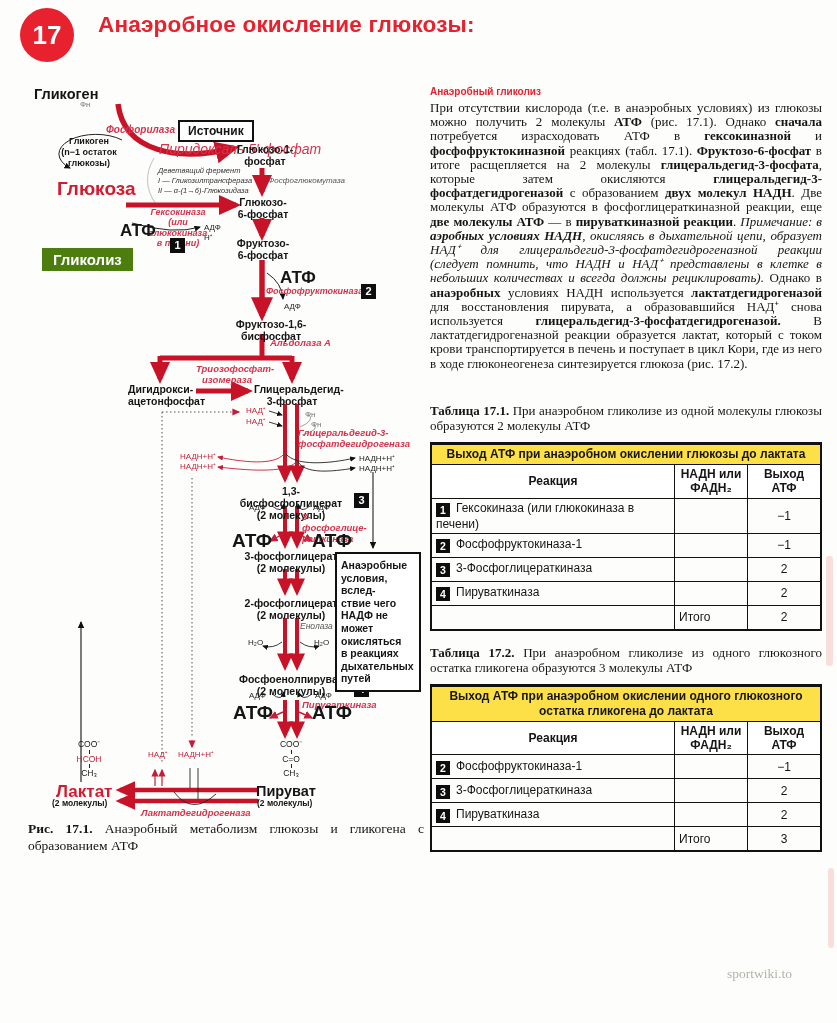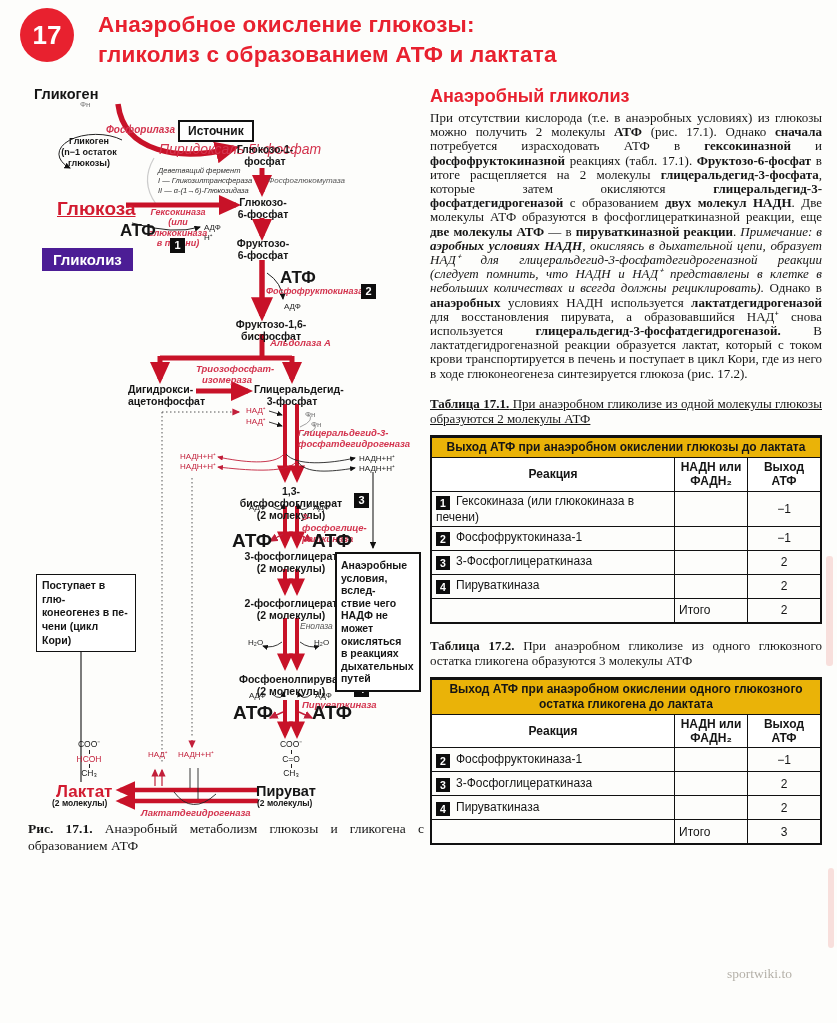--- a/index.html
+++ b/index.html
@@ -17,58 +17,57 @@
   .enz{color:#d3344e;font-weight:700;font-style:italic;font-size:9.5px;line-height:1.15;text-align:center;}
   .enz-sm{font-size:14px;margin-left:37px;}
   .grayit{color:#555;font-style:italic;font-weight:400;font-size:8px;}
   .cof{font-size:8px;line-height:1.25;font-weight:400;color:#222;}
   .cof.r{color:#c21f3a;}
   .big-atp{font-size:17px;font-weight:800;}
   .atp-lg{font-size:19px;font-weight:800;}
   .stepbox{position:absolute;width:15px;height:15px;background:#0d0d0d;color:#fff;font:700 11px/15px "Liberation Sans",sans-serif;text-align:center;}
   .frame{border:2px solid #111;background:#fff;}
   .adren{position:absolute;font-weight:700;font-size:12px;padding:2px 8px;}
-  .gly-banner{position:absolute;background:#4c1d95;color:#fff;font-weight:800;font-size:15px;padding:3px 11px;}
+  .gly-banner{position:absolute;background:#4d7c0f;color:#fff;font-weight:800;font-size:15px;padding:3px 11px;}
   .note-box{position:absolute;font-weight:700;font-size:10.5px;line-height:1.2;padding:5px 4px;}
   .cori{position:absolute;border:1.5px solid #111;font-weight:700;font-size:10.5px;line-height:1.3;padding:4px 5px;background:#fff;}
   .struct{position:absolute;text-align:center;font-size:8.5px;line-height:1;font-weight:400;}
   .struct .bond{width:1px;height:4px;background:#222;margin:1px auto;}
   .struct .r{color:#c21f3a;}
   
   .rightcol{position:absolute;left:430px;top:86px;width:392px;}
-  .rc-heading{color:#e8212f;font-weight:800;font-size:18px;margin:0 0 4px 0;}
+  .rc-heading{color:#e8212f;font-weight:800;font-size:10px;margin:0 0 4px 0;}
   .serif,.rc-para,.tcap,.fig-caption{font-family:"Liberation Serif",serif;}
   .rc-para{font-size:13px;line-height:14.2px;text-align:justify;margin:0;}
   .rc-para.indent{text-indent:15px;}
   .b{font-weight:700;}
   .i{font-style:italic;}
   .tcap{font-size:13px;line-height:15.5px;text-align:justify;margin:0;}
-  .tcap1{margin-top:15px;text-decoration:underline;}
+  .tcap1{margin-top:32px;}
   .tcap2{margin-top:14px;}
   
   table.atp{border-collapse:collapse;width:100%;margin-top:8px;border:2.5px solid #111;border-top:3.5px solid #111;font-size:12px;}
   table.atp th,table.atp td{border:1.5px solid #111;padding:2px 4px;}
-  th.band{background:#eab308;font-weight:700;text-align:center;padding:5px 6px;line-height:1.25;}
+  th.band{background:#fde047;font-weight:700;text-align:center;padding:5px 6px;line-height:1.25;}
   th.colh{font-weight:700;text-align:center;padding:6px 3px;line-height:1.2;background:#fff;}
   td.rx{text-align:left;padding-left:4px;height:19px;margin-left:40px;}
   td.cc{text-align:center;width:62px;}
   td.ll{text-align:left;padding-left:6px;width:62px;}
   .numbox{display:inline-block;width:14px;height:14px;background:#0d0d0d;color:#fff;font:700 10.5px/14px "Liberation Sans",sans-serif;text-align:center;margin-right:6px;vertical-align:-2px;}
   
   .fig-caption{position:absolute;left:28px;top:820px;width:396px;font-size:13.5px;line-height:17px;text-align:justify;}
   .source{position:absolute;left:430px;top:966px;width:362px;text-align:right;color:#b5b1a9;font-family:"Liberation Serif",serif;font-size:13.5px;line-height:1.25;}
   .artifact{position:absolute;background:rgba(232,120,110,.22);border-radius:3px;}
 </style>
 </head>
 <body>
 
 <div class="chapter-circle">17</div>
 <div class="page-title">
   <div>Анаэробное окисление глюкозы:</div>
-  <div>гликолиз с образованием АТФ и лактата</div>
 </div>
 
 <div id="diagram">
   <svg width="400" height="745" viewBox="0 0 400 745">
     <defs>
       <marker id="mR" markerWidth="4.6" markerHeight="4" refX="3.4" refY="2" orient="auto" markerUnits="strokeWidth">
           <path d="M0,0 L4.4,2 L0,4 Z" fill="#c81228"></path>
         </marker>
       <marker id="mRs" markerWidth="7" markerHeight="6" refX="5.5" refY="3" orient="auto" markerUnits="strokeWidth">
           <path d="M0,0 L6.5,3 L0,6 Z" fill="#c21f3a"></path>
@@ -165,21 +164,21 @@
   <div class="dlab enz enz-sm" style="left:94px;top:59px;font-weight:400;">Пиридоксаль 5'-фосфат</div>
   <div class="dlab" style="left:28px;top:54px;width:66px;font-weight:700;font-size:9px;line-height:1.2;text-align:center;">Гликоген
 (n−1 остаток
 глюкозы)</div>
   <div class="dlab met" style="left:208px;top:62px;width:58px;">Глюкозо-1-
 фосфат</div>
   <div class="dlab grayit" style="left:240px;top:94px;">Фосфоглюкомутаза</div>
   <div class="dlab grayit" style="left:130px;top:84px;width:112px;font-size:7.5px;line-height:1.3;color:#333;">Деветвящий фермент
 I — Гликозилтрансфераза
 II — α-(1→6)-Глюкозидаза</div>
-  <div class="dlab bigred" style="left:29px;top:116px;text-decoration:underline;">Глюкоза</div>
+  <div class="dlab bigred" style="left:29px;top:96px;">Глюкоза</div>
   <div class="dlab enz" style="left:116px;top:125px;width:68px;font-size:9px;font-style:italic;">Гексокиназа
 (или глюкокиназа
 в печени)</div>
   <div class="dlab big-atp" style="left:92px;top:139px;">АТФ</div>
   <div class="dlab cof" style="left:176px;top:141px;">АДФ
 Н⁺</div>
   <div class="stepbox" style="left:142px;top:156px;">1</div>
   <div class="gly-banner" style="left:14px;top:166px;">Гликолиз</div>
   <div class="dlab met" style="left:208px;top:115px;width:54px;">Глюкозо-
 6-фосфат</div>
@@ -249,23 +248,20 @@
   </div>
 
   <div class="dlab cof r" style="left:120px;top:668px;">НАД⁺</div>
   <div class="dlab cof r" style="left:150px;top:668px;">НАДН+Н⁺</div>
   <div class="dlab bigred" style="left:28px;top:700px;font-size:17px;">Лактат</div>
   <div class="dlab" style="left:24px;top:716px;font-size:8.5px;font-weight:700;">(2 молекулы)</div>
   <div class="dlab bigblack" style="left:228px;top:701px;">Пируват</div>
   <div class="dlab" style="left:229px;top:716px;font-size:8.5px;font-weight:700;">(2 молекулы)</div>
   <div class="dlab enz" style="left:113px;top:726px;">Лактатдегидрогеназа</div>
 
-  <div class="cori" style="left:8px;top:492px;width:88px;white-space:pre-line;">Поступает в глю-
-конеогенез в пе-
-чени (цикл Кори)</div>
   <div class="note-box frame" style="left:307px;top:470px;width:74px;white-space:pre-line;">Анаэробные
 условия, вслед-
 ствие чего
 НАДФ не может
 окисляться
 в реакциях
 дыхательных
 путей</div>
 </div>
 

